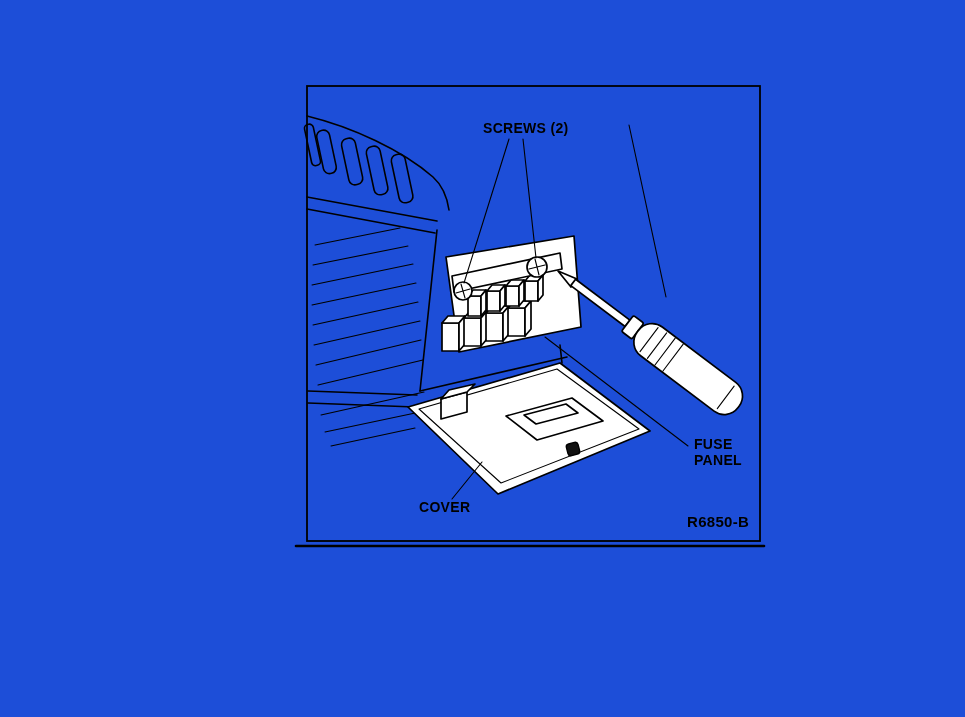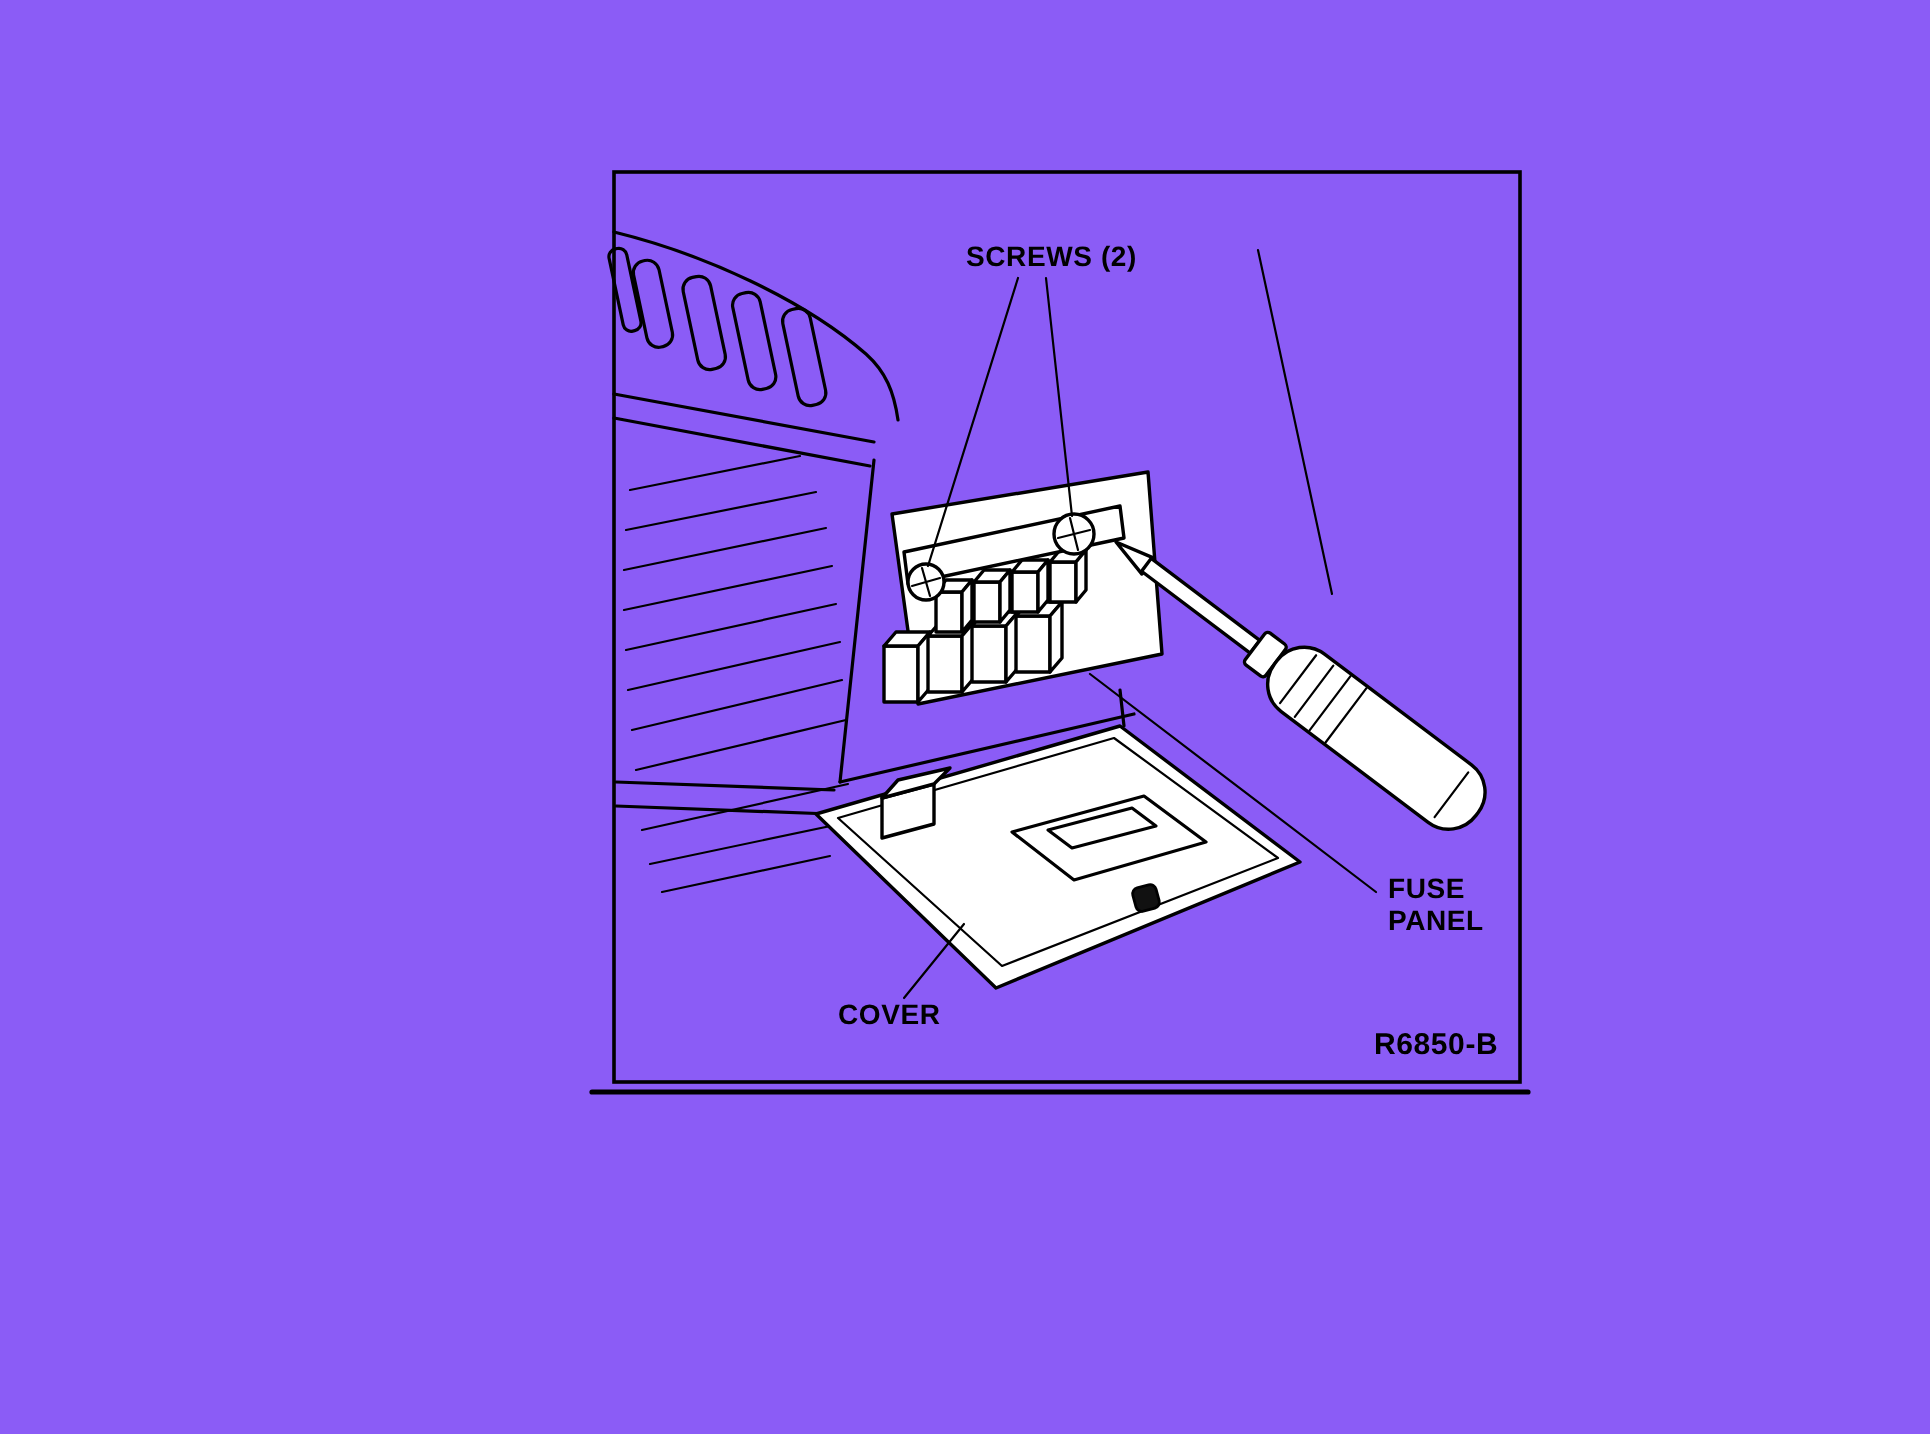--- a/index.html
+++ b/index.html
@@ -8,21 +8,21 @@
     background: #ffffff;
     width: 965px;
     height: 717px;
     overflow: hidden;
     font-family: "Liberation Sans", sans-serif;
   }
   .canvas {
     position: relative;
     width: 965px;
     height: 717px;
-    background: #8b5cf6;
+    background: #1d4ed8;
   }
   svg { display: block; }
   .ln   { stroke: #000000; stroke-width: 1.6; fill: none; stroke-linecap: round; stroke-linejoin: round; }
   .thin { stroke: #000000; stroke-width: 1.1; fill: none; stroke-linecap: round; stroke-linejoin: round; }
   .wht  { stroke: #000000; stroke-width: 1.7; fill: #ffffff; stroke-linejoin: round; }
   .blk  { stroke: #000000; stroke-width: 1.4; fill: #111111; stroke-linejoin: round; }
   .frame{ stroke: #000000; stroke-width: 1.8; fill: none; }
   .lbl  { font-family: "Liberation Sans", sans-serif; font-weight: 700; font-size: 14px; fill: #000000; letter-spacing: 0.3px; }
   .ref  { font-family: "Liberation Sans", sans-serif; font-weight: 700; font-size: 15px; fill: #000000; letter-spacing: 0.3px; }
 </style>

